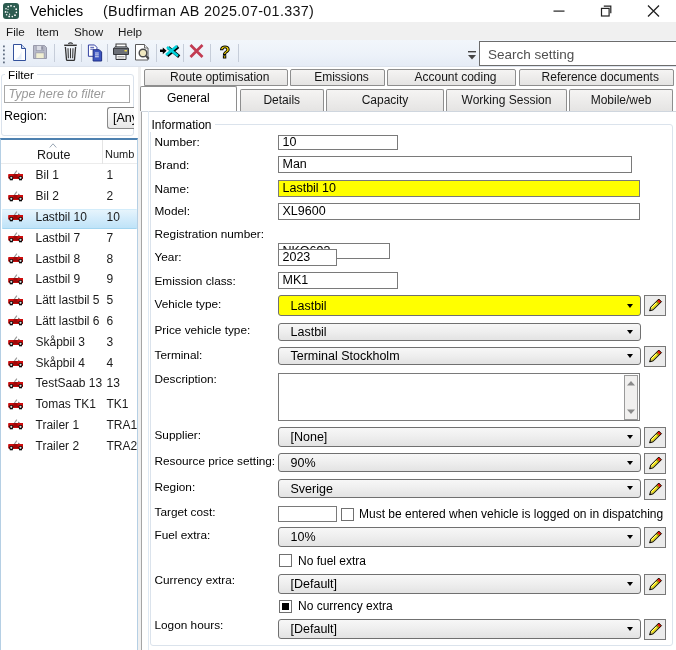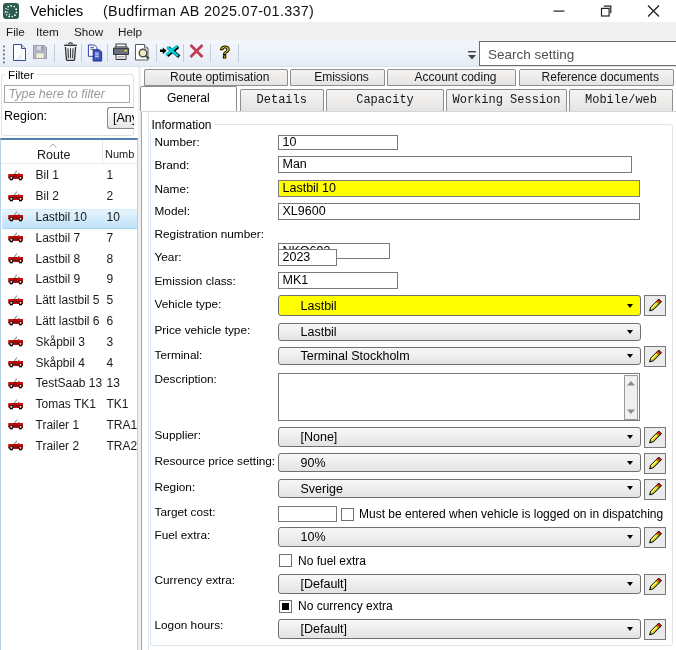--- a/index.html
+++ b/index.html
@@ -37,31 +37,31 @@
 .lrow .nm{position:absolute;left:34.5px;top:0;line-height:20.8px;font-size:12px;color:#1b1b1b;white-space:nowrap;}
 .lrow .nb{position:absolute;left:105.5px;top:0;line-height:20.8px;font-size:12px;color:#1b1b1b;white-space:nowrap;}
 .lrow svg{position:absolute;left:6px;top:4.5px;}
 #selrow{position:absolute;left:0.5px;top:68.7px;width:135px;height:20.8px;background:linear-gradient(180deg,#e6f4fc 0%,#d4ecfb 45%,#bfe3f8 100%);border-top:1px solid #d3edfb;border-bottom:1px solid #a3d5f0;border-radius:1px;}
 
 #split1{position:absolute;left:137.5px;top:67px;width:3px;height:583px;background:#f0f0f0;}
 #split2{position:absolute;left:140.5px;top:110.5px;width:1.3px;height:539.5px;background:#a5a5a5;}
 
 .tab{position:absolute;border:1px solid #8e8e8e;background:linear-gradient(180deg,#f5f4f3,#e5e4e3);border-radius:2px 2px 0 0;text-align:center;font-size:12px;color:#161616;}
 .tab1{top:69.2px;height:16.6px;line-height:15.6px;padding-left:8px;}
-.tab2{top:88.5px;height:22px;line-height:21px;border-bottom:none;font-family:Liberation Mono, monospace;}
+.tab2{top:88.5px;height:22px;line-height:21px;border-bottom:none;}
 #tabgeneral{position:absolute;left:139.5px;top:86.4px;width:97.5px;height:25.1px;background:#fff;border:1.2px solid #8e8e8e;border-bottom:none;border-radius:2px 2px 0 0;text-align:center;line-height:22px;font-size:12px;color:#000;z-index:5;}
 #pagetopline{position:absolute;left:141px;top:110.5px;width:535px;height:1px;background:#cfd6de;}
 #pageleftline{position:absolute;left:147.6px;top:111px;width:1px;height:539px;background:#dfe9f3;}
 
 #infogroup{position:absolute;left:149.5px;top:123.5px;width:523px;height:522.3px;border:1px solid #dbe3ec;border-radius:3px;}
 #infolabel{position:absolute;left:-2px;top:-7px;background:#fff;padding:0 3px;font-size:12px;line-height:14px;color:#000;}
 
 .flabel{position:absolute;left:154.5px;font-size:11.8px;color:#000;white-space:nowrap;}
 .tbox{position:absolute;left:277.5px;border:1px solid #7a7a7a;background:#fff;font-size:12.5px;color:#000;padding-left:4px;white-space:nowrap;overflow:hidden;}
-.combo{position:absolute;left:277.5px;width:363px;border:1px solid #707070;border-radius:3px;background:linear-gradient(180deg,#f7f7f7,#efefef 45%,#e3e3e3);font-size:12.5px;color:#000;padding-left:22px;white-space:nowrap;overflow:hidden;}
+.combo{position:absolute;left:277.5px;width:363px;border:1px solid #707070;border-radius:3px;background:linear-gradient(180deg,#f7f7f7,#efefef 45%,#e3e3e3);font-size:12.5px;color:#000;padding-left:12px;white-space:nowrap;overflow:hidden;}
 .combo .arr{position:absolute;right:7px;top:50%;margin-top:-2px;width:0;height:0;border-left:3.8px solid transparent;border-right:3.8px solid transparent;border-top:4.2px solid #000;}
 .combo.yel{background:#ffff00;}
 .pencil{position:absolute;left:644px;width:22px;height:21px;border:1.2px solid #787878;background:#ebebeb;}
 .pencil svg{position:absolute;left:2.8px;top:2.2px;}
 .cbox{position:absolute;width:13px;height:13px;border:1px solid #707070;background:#fff;}
 .cblabel{position:absolute;font-size:12px;color:#000;white-space:nowrap;}
 </style></head>
 <body>
 <div id="win">
 

